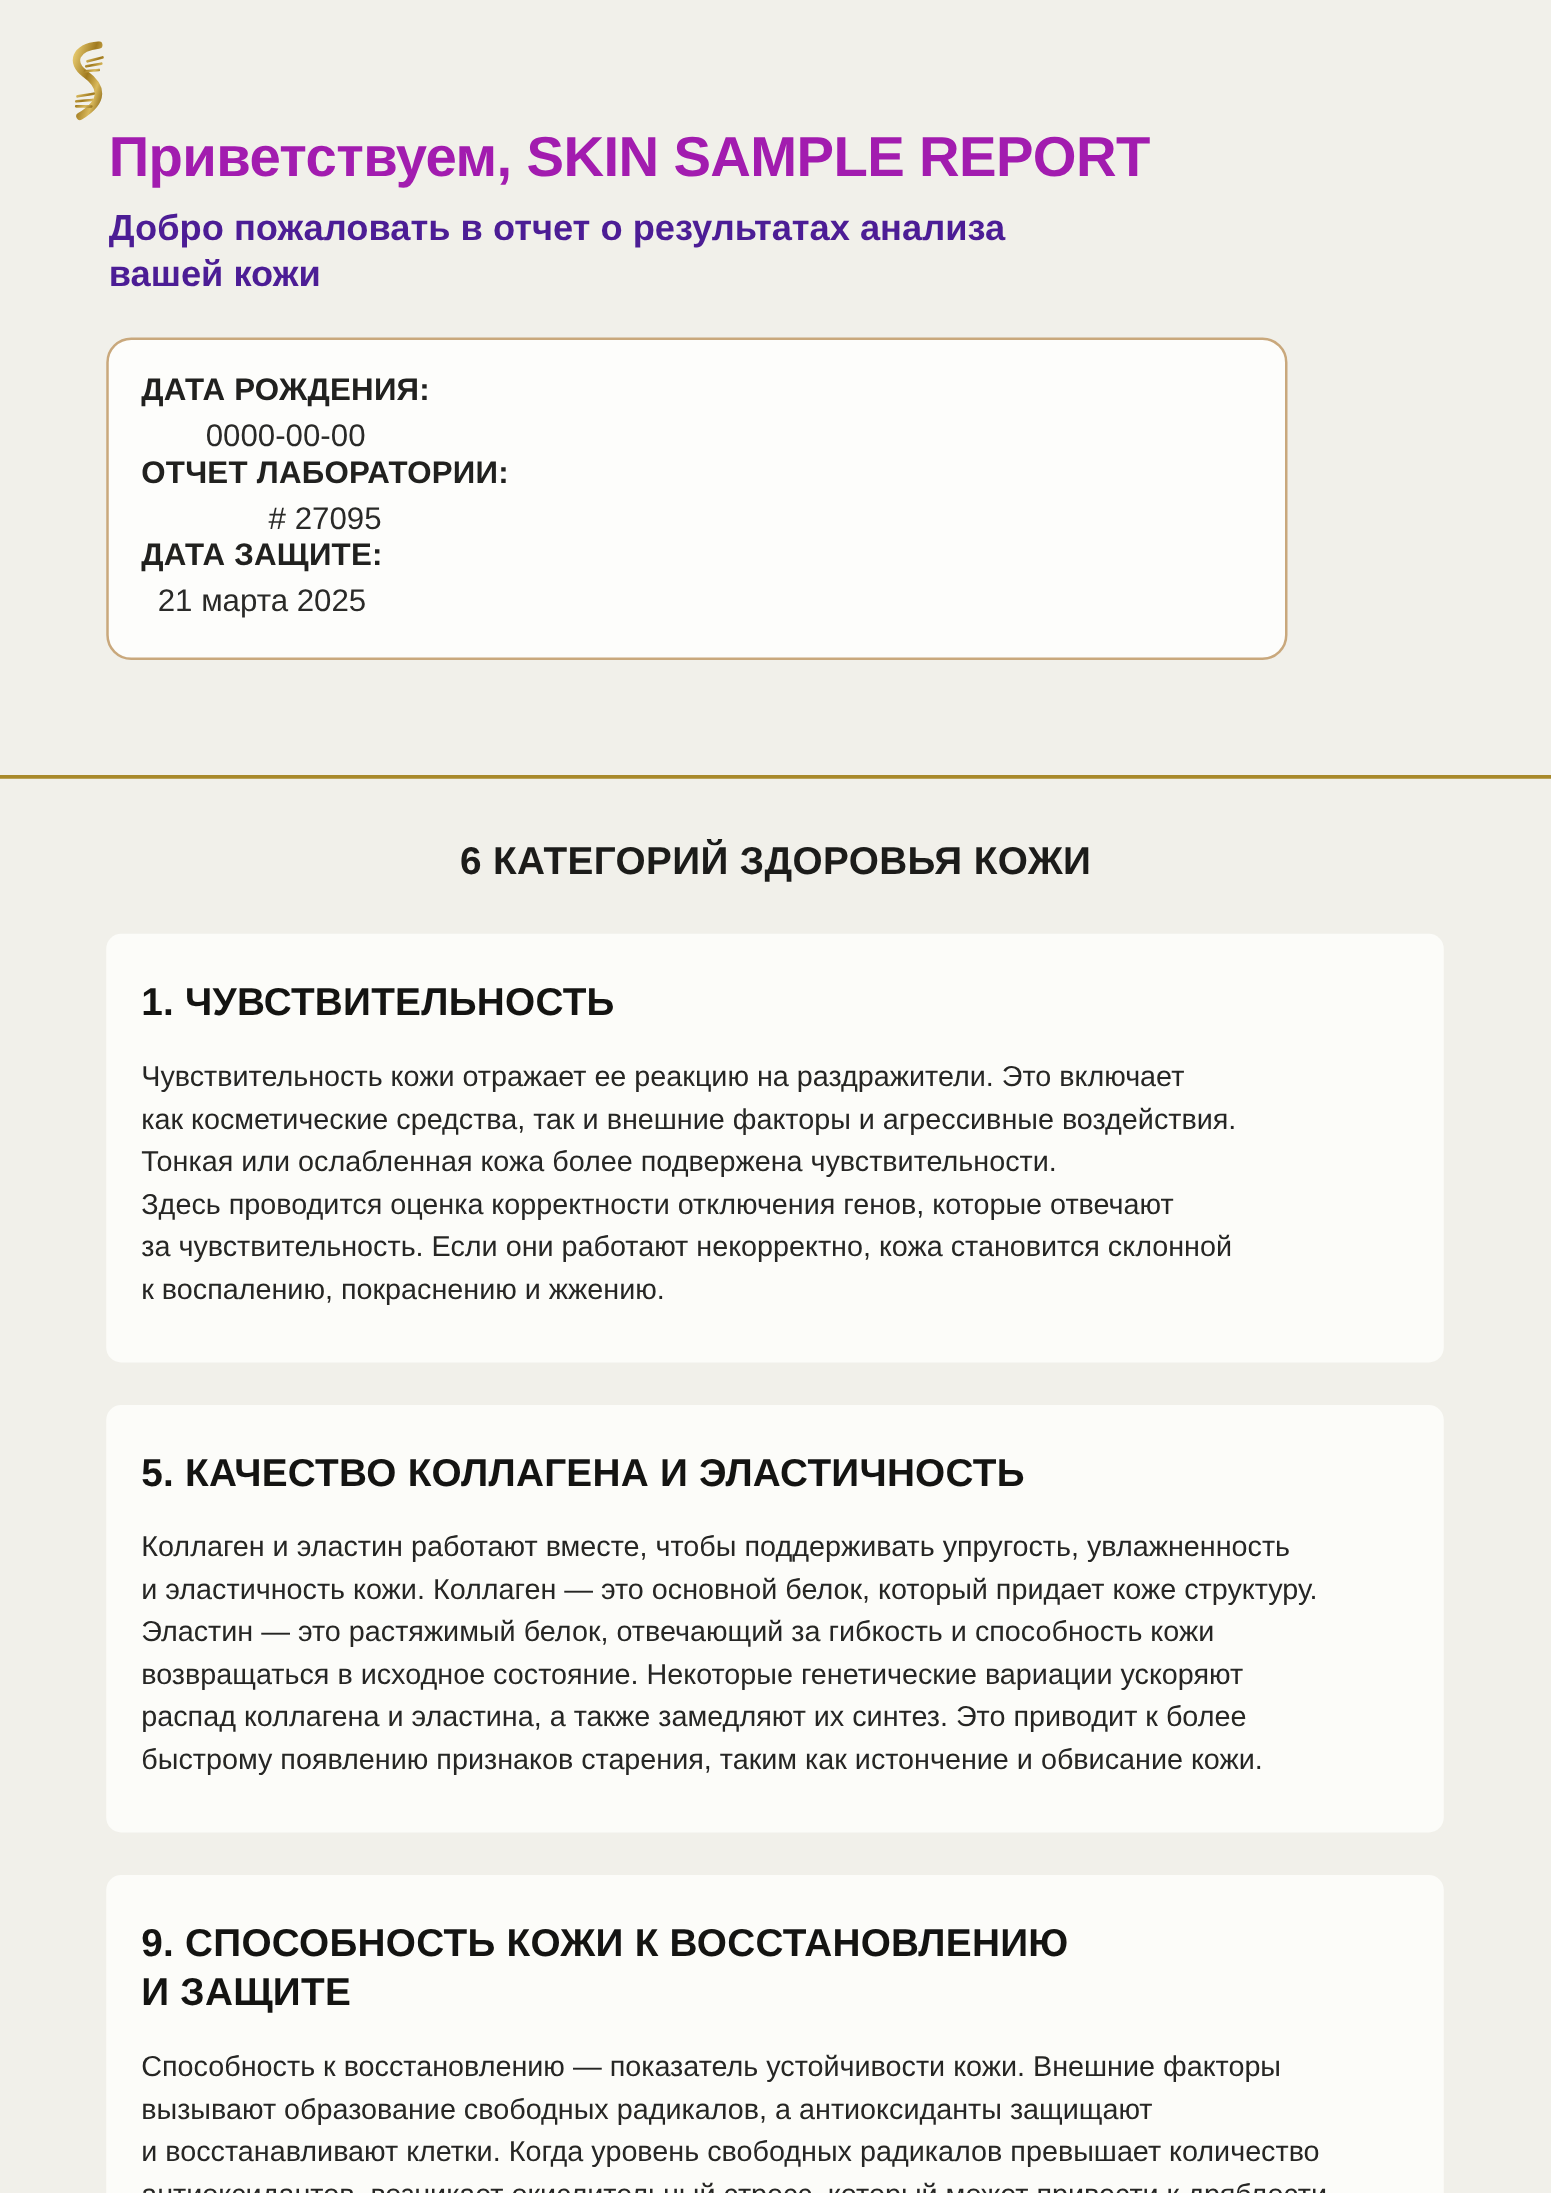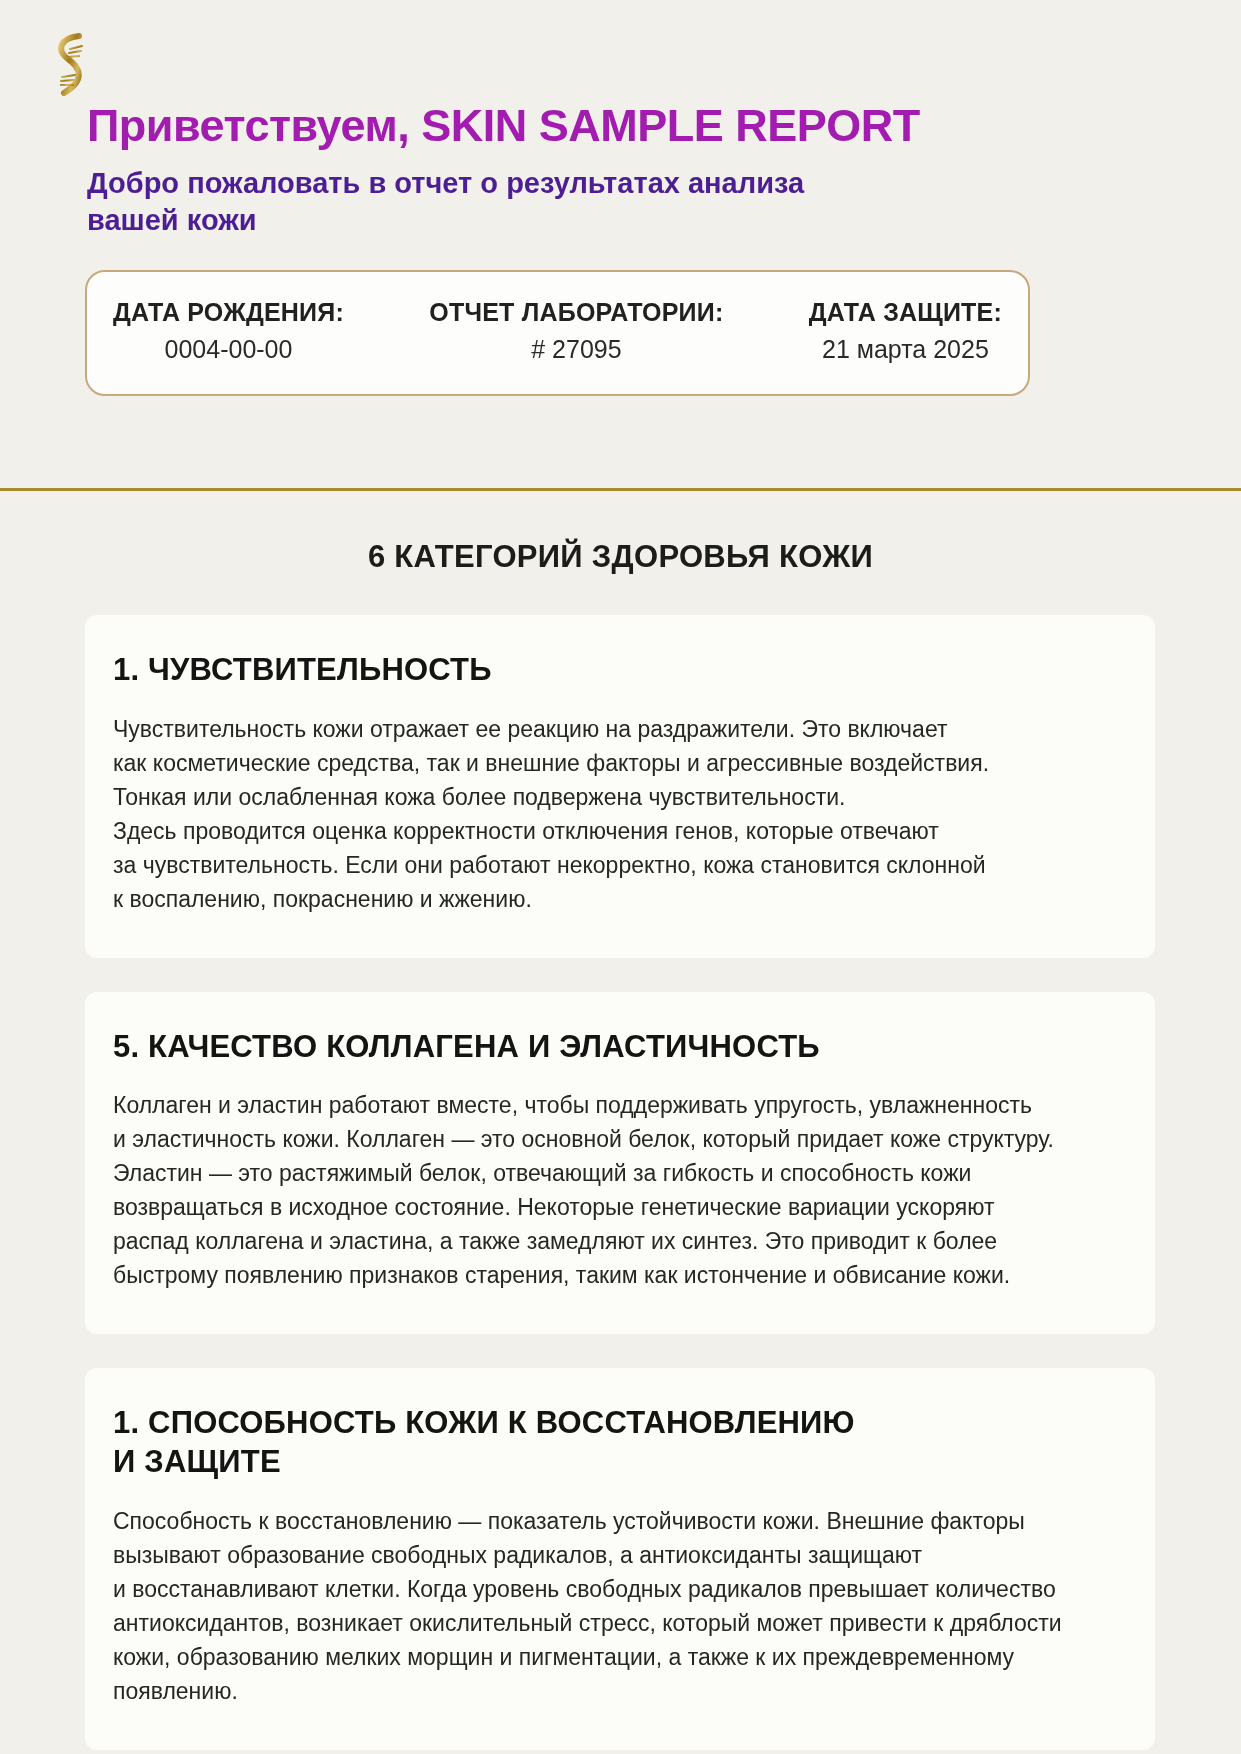--- a/index.html
+++ b/index.html
@@ -39,20 +39,21 @@
   .info-box {
     margin: 30px 0 0 85px;
     width: 889px;
     background: #fdfdfb;
     border: 2px solid #c9a87c;
     border-radius: 20px;
     padding: 26px 26px 30px 26px;
     display: flex;
     justify-content: space-between;
     align-items: flex-start;
+    flex-direction: column;
   }
   .info-field { text-align: center; }
   .info-label { font-size: 25px; font-weight: 700; color: #21211f; letter-spacing: 0.2px; }
   .info-value { font-size: 25px; font-weight: 400; color: #2a2a28; margin-top: 8px; }
 
   
   .intro {
     margin: 34px 60px 0 105px;
     width: 1030px;
     font-size: 23px;
@@ -131,21 +132,21 @@
 
   <div class="header">
     <h1 class="h1">Приветствуем, SKIN SAMPLE REPORT</h1>
     <div class="subtitle">Добро пожаловать в отчет о результатах анализа
 вашей кожи</div>
   </div>
 
   <div class="info-box">
     <div class="info-field">
       <div class="info-label">ДАТА РОЖДЕНИЯ:</div>
-      <div class="info-value">0004-00-00</div>
+      <div class="info-value">0000-00-00</div>
     </div>
     <div class="info-field">
       <div class="info-label">ОТЧЕТ ЛАБОРАТОРИИ:</div>
       <div class="info-value"># 27095</div>
     </div>
     <div class="info-field">
       <div class="info-label">ДАТА ЗАЩИТЕ:</div>
       <div class="info-value">21 марта 2025</div>
     </div>
   </div>
@@ -168,21 +169,21 @@
     <div class="card">
       <h2 class="card-title">5. КАЧЕСТВО КОЛЛАГЕНА И ЭЛАСТИЧНОСТЬ</h2>
       <div class="card-text">Коллаген и эластин работают вместе, чтобы поддерживать упругость, увлажненность
 и эластичность кожи. Коллаген — это основной белок, который придает коже структуру.
 Эластин — это растяжимый белок, отвечающий за гибкость и способность кожи
 возвращаться в исходное состояние. Некоторые генетические вариации ускоряют
 распад коллагена и эластина, а также замедляют их синтез. Это приводит к более
 быстрому появлению признаков старения, таким как истончение и обвисание кожи.</div>
     </div>
     <div class="card">
-      <h2 class="card-title">1. СПОСОБНОСТЬ КОЖИ К ВОССТАНОВЛЕНИЮ
+      <h2 class="card-title">9. СПОСОБНОСТЬ КОЖИ К ВОССТАНОВЛЕНИЮ
 И ЗАЩИТЕ</h2>
       <div class="card-text">Способность к восстановлению — показатель устойчивости кожи. Внешние факторы
 вызывают образование свободных радикалов, а антиоксиданты защищают
 и восстанавливают клетки. Когда уровень свободных радикалов превышает количество
 антиоксидантов, возникает окислительный стресс, который может привести к дряблости
 кожи, образованию мелких морщин и пигментации, а также к их преждевременному
 появлению.</div>
     </div>
   </div>
 

